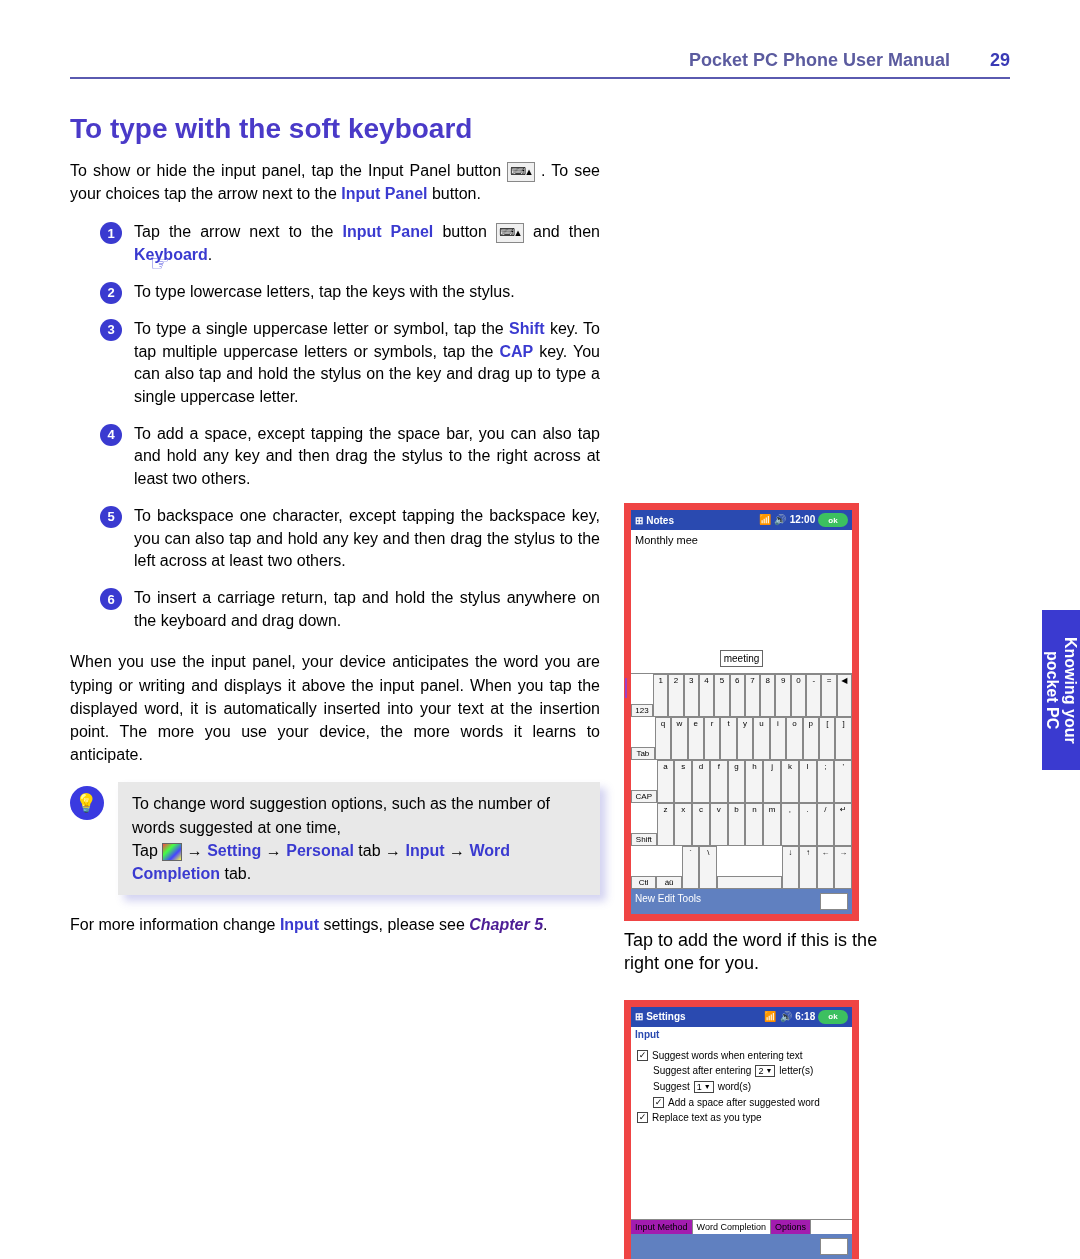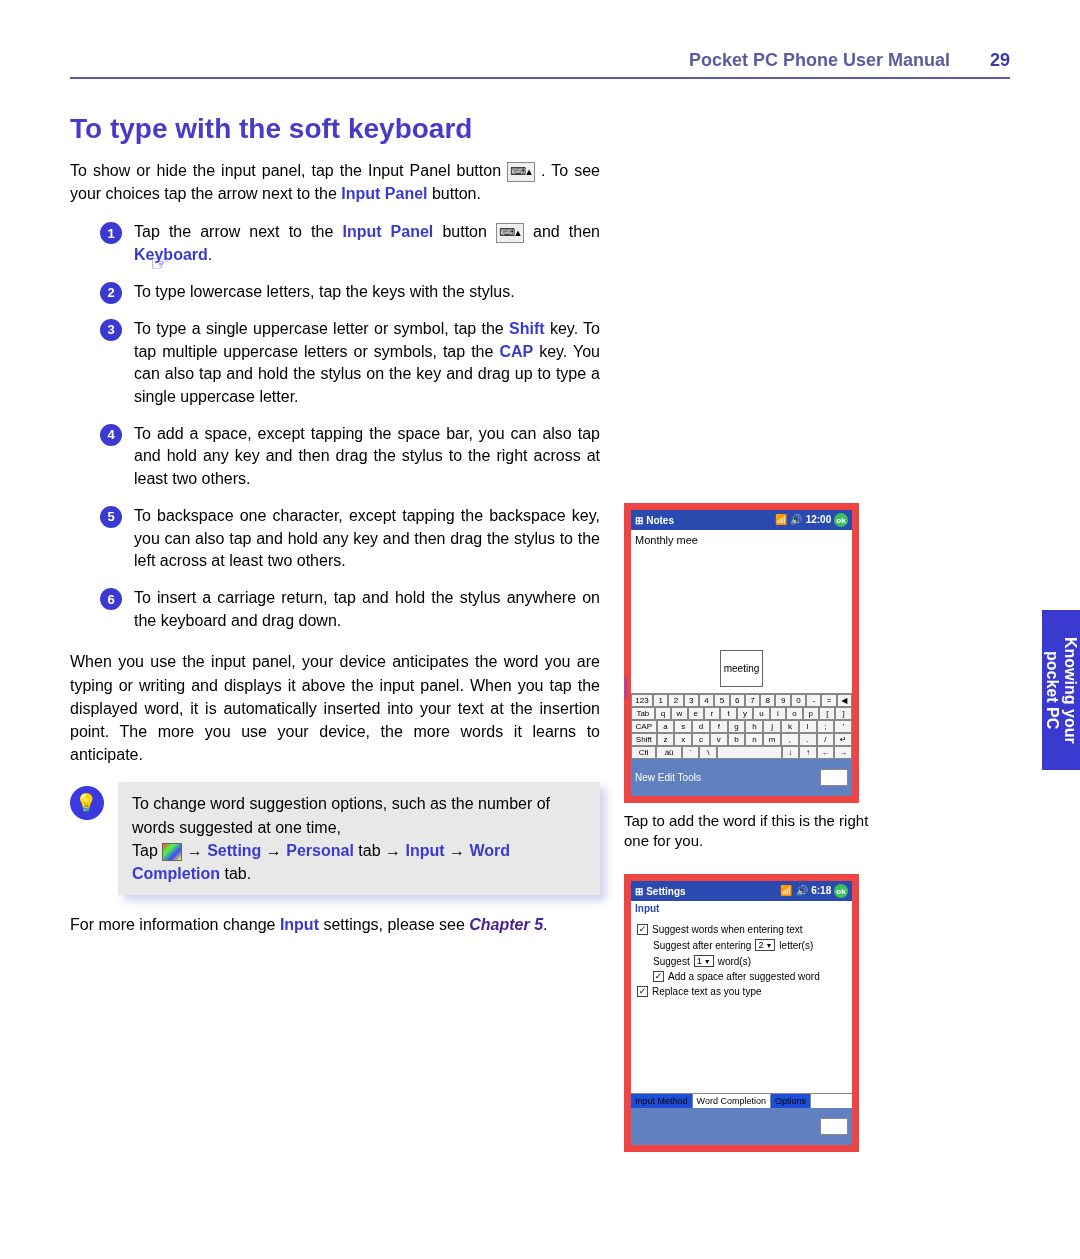--- a/index.html
+++ b/index.html
@@ -113,61 +113,61 @@
     font-family: Tahoma, Arial, sans-serif;
     font-size: 10px;
     margin-bottom: 8px;
   }
   .dev-titlebar {
     background: #2a4ab0; color: #fff;
     display: flex; align-items: center; justify-content: space-between;
     padding: 3px 4px; font-size: 10px; font-weight: bold;
   }
   .dev-titlebar .ok {
-    width: 14px; height: 14px; border-radius: 7px;
+    width: 30px; height: 14px; border-radius: 7px;
     background: #3cc060; color: #fff; font-size: 8px;
     display: inline-flex; align-items: center; justify-content: center;
   }
   .dev-body { padding: 4px; min-height: 130px; font-size: 11px; background: #fff; border-radius: 25px; }
   .suggestion-chip {
-    display: inline-block; border: 1px solid #666; padding: 12px 3px;
+    display: inline-block; border: 1px solid #666; padding: 2px 3px;
     font-size: 10px; background: #fff; margin: 4px auto 2px auto;
   }
   .kb {
     border-top: 1px solid #888;
     font-size: 8px;
   }
   .kb-row { display: flex; }
   .kb-key {
     border: 1px solid #888; background: #f4f4f4;
     flex: 1; text-align: center; padding: 1px 0;
     font-size: 8px;
   }
-  .kb-key.wide { flex: 1.5; }
+  .kb-key.wide { flex: 1.5; margin-top: 30px; }
   .dev-footer {
     background: #6080c0; color: #fff; font-size: 10px;
-    padding: 10px 4px; display: flex; justify-content: space-between; align-items: center;
-  }
-  .caption { font-size: 15px; line-height: 1.3; margin-bottom: 24px; }
+    padding: 4px 4px; display: flex; justify-content: space-between; 
+  }
+  .caption { font-size: 18px; line-height: 1.3; margin-bottom: 24px; }
   .callout-line {
     position: absolute; left: -6px; top: 168px; width: 3px; height: 20px;
     border-left: 2px solid #a040c0;
   }
 
   
   .settings-body { padding: 4px 6px 92px 6px; font-size: 10px; }
   .settings-body .row { margin: 4px 0; display: flex; align-items: center; gap: 4px; }
   .cb { width: 11px; height: 11px; border: 1px solid #444; display: inline-flex; align-items: center; justify-content: center; font-size: 9px; line-height: 1; }
   .sel { border: 1px solid #444; padding: 0 2px; font-size: 9px; display: inline-flex; align-items: center; }
   .sel::after { content: "▼"; font-size: 7px; margin-left: 2px; }
   .tabs-bottom {
     display: flex; border-top: 1px solid #888; font-size: 9px;
   }
   .tabs-bottom .tab {
-    border-right: 1px solid #888; padding: 2px 4px; background: #1d4ed8;
+    border-right: 1px solid #888; padding: 2px 4px; background: #a21caf;
   }
   .tabs-bottom .tab.active { background: #fff; }
   .input-subtitle { color: #2a4ab0; font-weight: bold; font-size: 10px; padding: 2px 4px; }
 </style>
 </head>
 <body>
 
 <div class="page">
   <div class="header">
     <span class="title">Pocket PC Phone User Manual</span>

